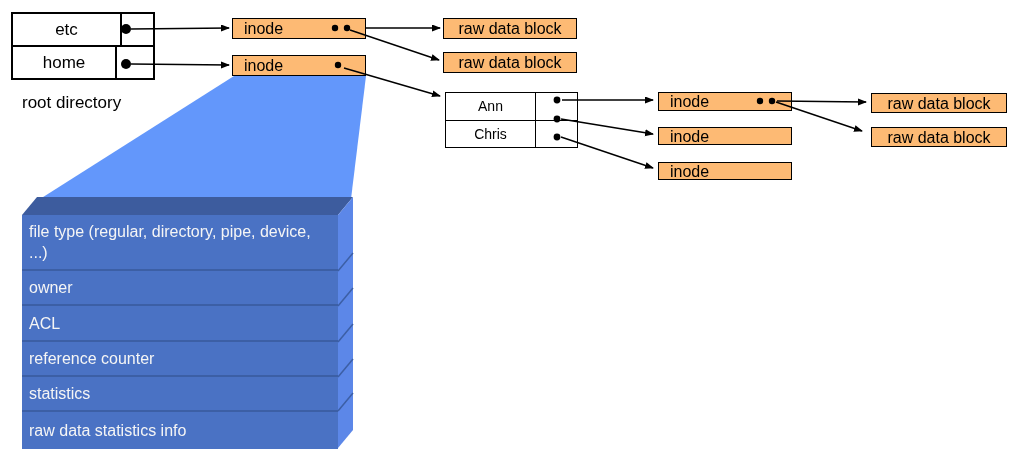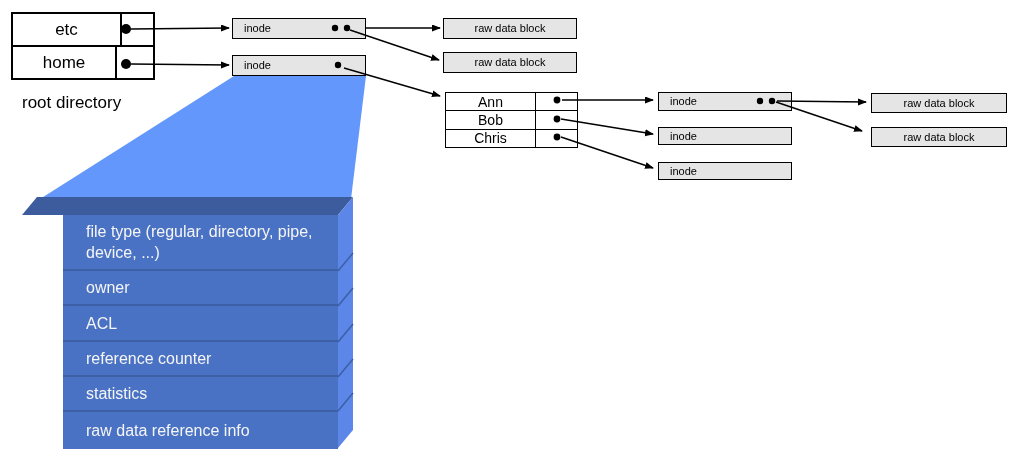--- a/index.html
+++ b/index.html
@@ -2,45 +2,44 @@
 <html style="--funnel: #6397FB; --slab_front: #4A72C4; --slab_side: #5C87E8; --slab_top: #3D5C9E; --slab_divider: #3C5FA5; --line: #000000; --box_background: #FFFFFF; --text_light: #F5F5F5;"><head>
 <meta charset="utf-8">
 <style>
   html,body{margin:0;padding:0;background:#fff;}
   .stage{
     position:relative;width:1017px;height:464px;background:#fff;overflow:hidden;
     font-family:"Liberation Sans",sans-serif;color:#000;
   }
   svg.layer{position:absolute;left:0;top:0;width:1017px;height:464px;pointer-events:none;}
   .box{
-    position:absolute;box-sizing:border-box;background:#e5e5e5;border:1.5px solid #000;
-    display:flex;align-items:center;font-size:11px;line-height:15px;white-space:nowrap;
+    position:absolute;box-sizing:border-box;background:#fdba74;border:1.5px solid #000;
+    display:flex;align-items:center;font-size:16px;line-height:15px;white-space:nowrap;
   }
   .box.inode{padding-left:11px;justify-content:flex-start;}
   .box.rdb{justify-content:center;}
   .tbl{position:absolute;box-sizing:border-box;background:#fff;border:2px solid #000;display:flex;flex-direction:column;}
   .tbl .tr{display:flex;flex:1 1 auto;border-bottom:2px solid #000;}
   .tbl .tr:last-child{border-bottom:none;gap:36px;}
   .tbl .td{box-sizing:border-box;display:flex;align-items:center;justify-content:center;}
   .tbl .td.name{border-right:2px solid #000;}
   .root-tbl{left:11px;top:12px;width:144px;height:68px;font-size:17px;}
   .root-tbl .td.name{width:109px;}
   .root-tbl .td.ptr{flex:1;}
   .user-tbl{left:445px;top:92px;width:133px;height:56px;font-size:14px;border-width:1.5px;text-align:center;}
   .user-tbl .tr{border-bottom-width:1.5px;}
   .user-tbl .td.name{width:90px;border-right-width:1.5px;}
   .user-tbl .td.ptr{flex:1;}
   .caption{position:absolute;left:22px;top:93px;font-size:17px;white-space:nowrap;}
   .detail{position:absolute;left:22px;top:215px;width:316px;height:233px;}
   .drow{
     box-sizing:border-box;display:flex;align-items:center;
     background:var(--slab_front,#4A72C4);color:var(--text_light,#F5F5F5);
-    font-size:16px;line-height:21px;padding:0 23px;
+    font-size:16px;line-height:21px;padding:0 7px;
     border-bottom:2px solid var(--slab_divider,#3C5FA5);
-    margin-left:41px;
   }
   .drow:last-child{border-bottom:none;}
 </style>
 </head>
 <body>
 
 <div class="stage">
 
   <svg class="layer" viewBox="0 0 1017 464">
     <polygon points="234,76 366,76 351,199 40,199" style="fill:var(--funnel,#6397FB)"></polygon>
@@ -72,43 +71,39 @@
 
   <div class="box rdb" style="left:443px;top:18px;width:134px;height:21px;">raw data block</div>
   <div class="box rdb" style="left:443px;top:52px;width:134px;height:21px;">raw data block</div>
 
   <div class="tbl user-tbl">
     <div class="tr">
       <div class="td name">Ann</div>
       <div class="td ptr"></div>
     </div>
     <div class="tr">
-      <div class="td name">Bob</div>
-      <div class="td ptr"></div>
-    </div>
-    <div class="tr">
       <div class="td name">Chris</div>
       <div class="td ptr"></div>
     </div>
   </div>
 
   <div class="box inode" style="left:658px;top:92px;width:134px;height:19px;">inode</div>
   <div class="box inode" style="left:658px;top:127px;width:134px;height:18px;">inode</div>
   <div class="box inode" style="left:658px;top:162px;width:134px;height:18px;">inode</div>
 
   <div class="box rdb" style="left:871px;top:93px;width:136px;height:20px;">raw data block</div>
   <div class="box rdb" style="left:871px;top:127px;width:136px;height:20px;">raw data block</div>
 
   <div class="detail">
     <div class="drow" style="height:56px;">file type (regular, directory, pipe, device, ...)</div>
     <div class="drow" style="height:35px;">owner</div>
     <div class="drow" style="height:36px;">ACL</div>
     <div class="drow" style="height:35px;">reference counter</div>
     <div class="drow" style="height:35px;">statistics</div>
-    <div class="drow" style="height:37px;">raw data reference info</div>
+    <div class="drow" style="height:37px;">raw data statistics info</div>
   </div>
 
   <svg class="layer" viewBox="0 0 1017 464">
     <defs>
       <marker id="ah" markerWidth="10" markerHeight="8" refX="8" refY="3.5" orient="auto" markerUnits="userSpaceOnUse">
         <path d="M0,0 L9,3.5 L0,7 Z" fill="var(--line,#000)"></path>
       </marker>
     </defs>
     <g stroke="var(--line,#000)" stroke-width="1.4" fill="none">
       <line x1="131" y1="29" x2="229" y2="28" marker-end="url(#ah)"></line>

